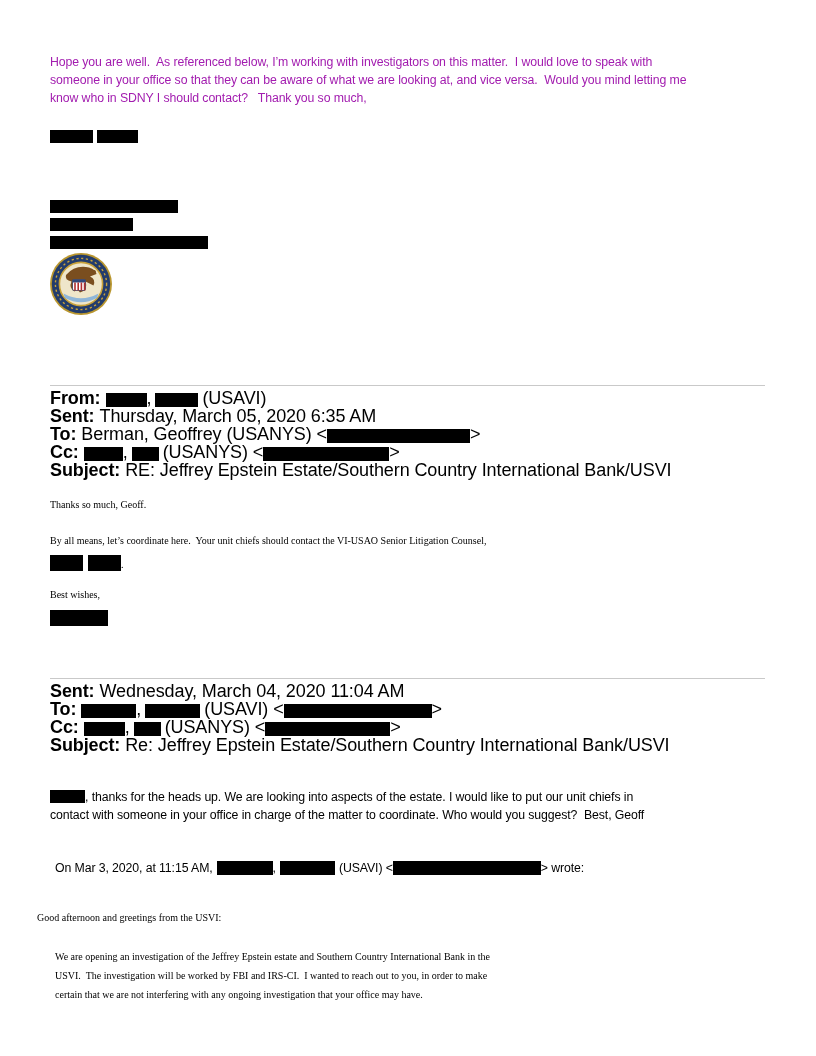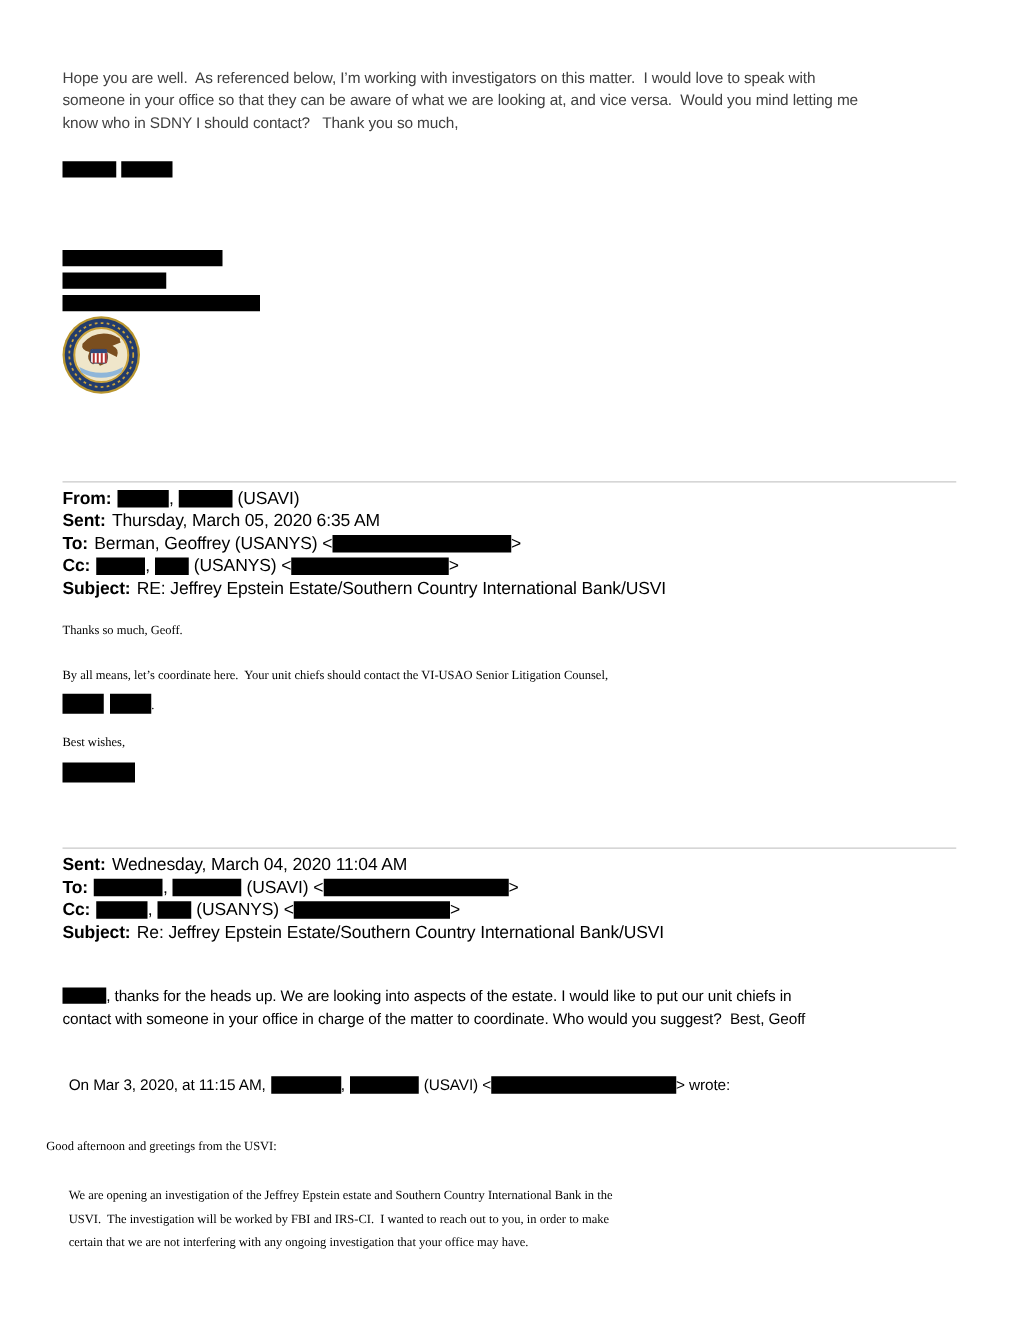--- a/index.html
+++ b/index.html
@@ -3,24 +3,24 @@
 <meta charset="utf-8">
 <style>
   html,body{margin:0;padding:0;background:#ffffff;}
   .page{
     position:relative;width:816px;height:1056px;background:#fff;overflow:hidden;
     font-family:"Liberation Sans",sans-serif;color:#000;
   }
   .abs{position:absolute;}
   .sans{font-family:"Liberation Sans",sans-serif;font-size:12.3px;line-height:18px;letter-spacing:-0.1px;}
   .serif{font-family:"Liberation Serif",serif;font-size:10px;letter-spacing:0;}
-  .blue{color:#404040;}
+  .blue{color:#a21caf;}
   .pre{white-space:pre;}
   .hr{height:1px;background:#c9c9c9;}
-  .hrow{height:18px;line-height:18px;white-space:nowrap;font-size:14px;}
+  .hrow{height:18px;line-height:18px;white-space:nowrap;font-size:18px;}
   .bl{font-weight:700;margin-right:5px;}
   .sp{margin-left:4px;}
   .rx{display:inline-block;background:#000;height:14px;vertical-align:-2.5px;}
   .rx13{height:13px;vertical-align:-2px;}
   .rx16{height:16px;vertical-align:-3.5px;}
   .rxb{position:absolute;background:#000;}
   .seal{position:absolute;}
 </style>
 </head>
 <body>

